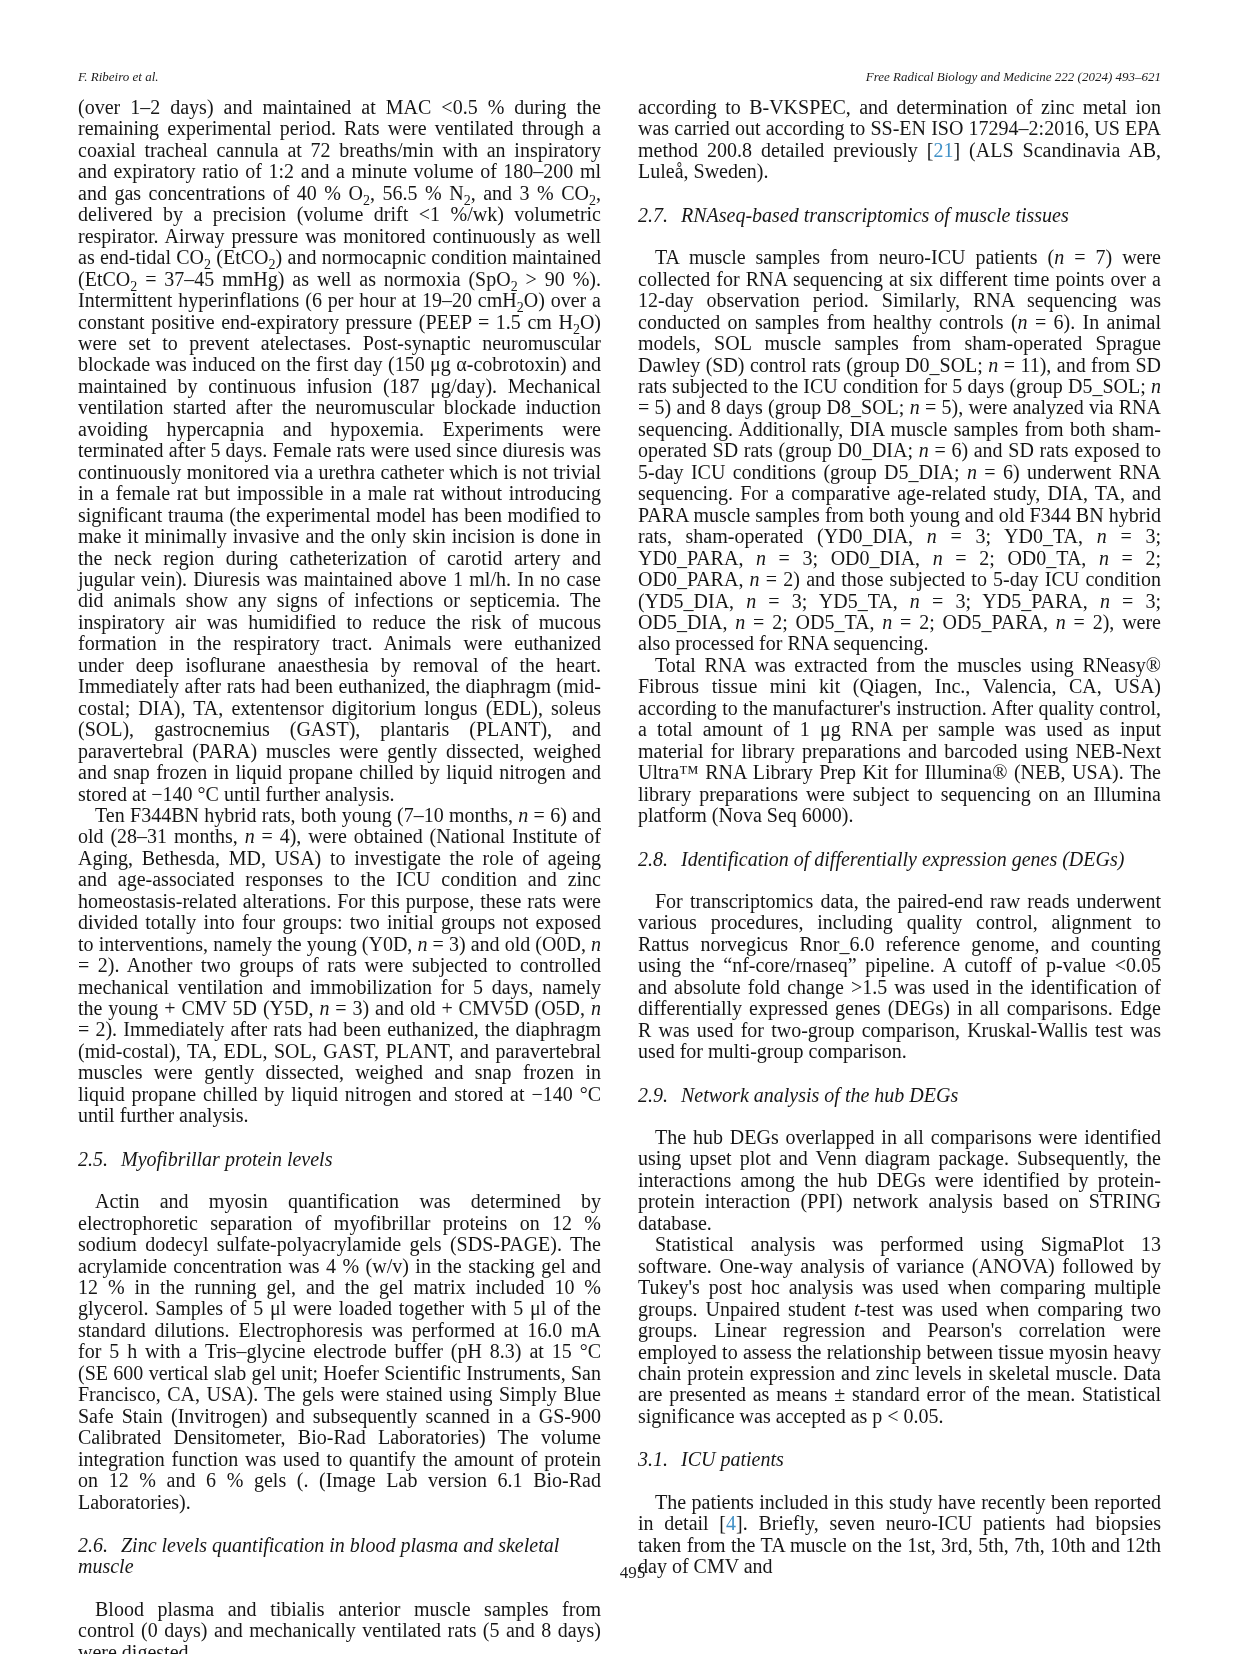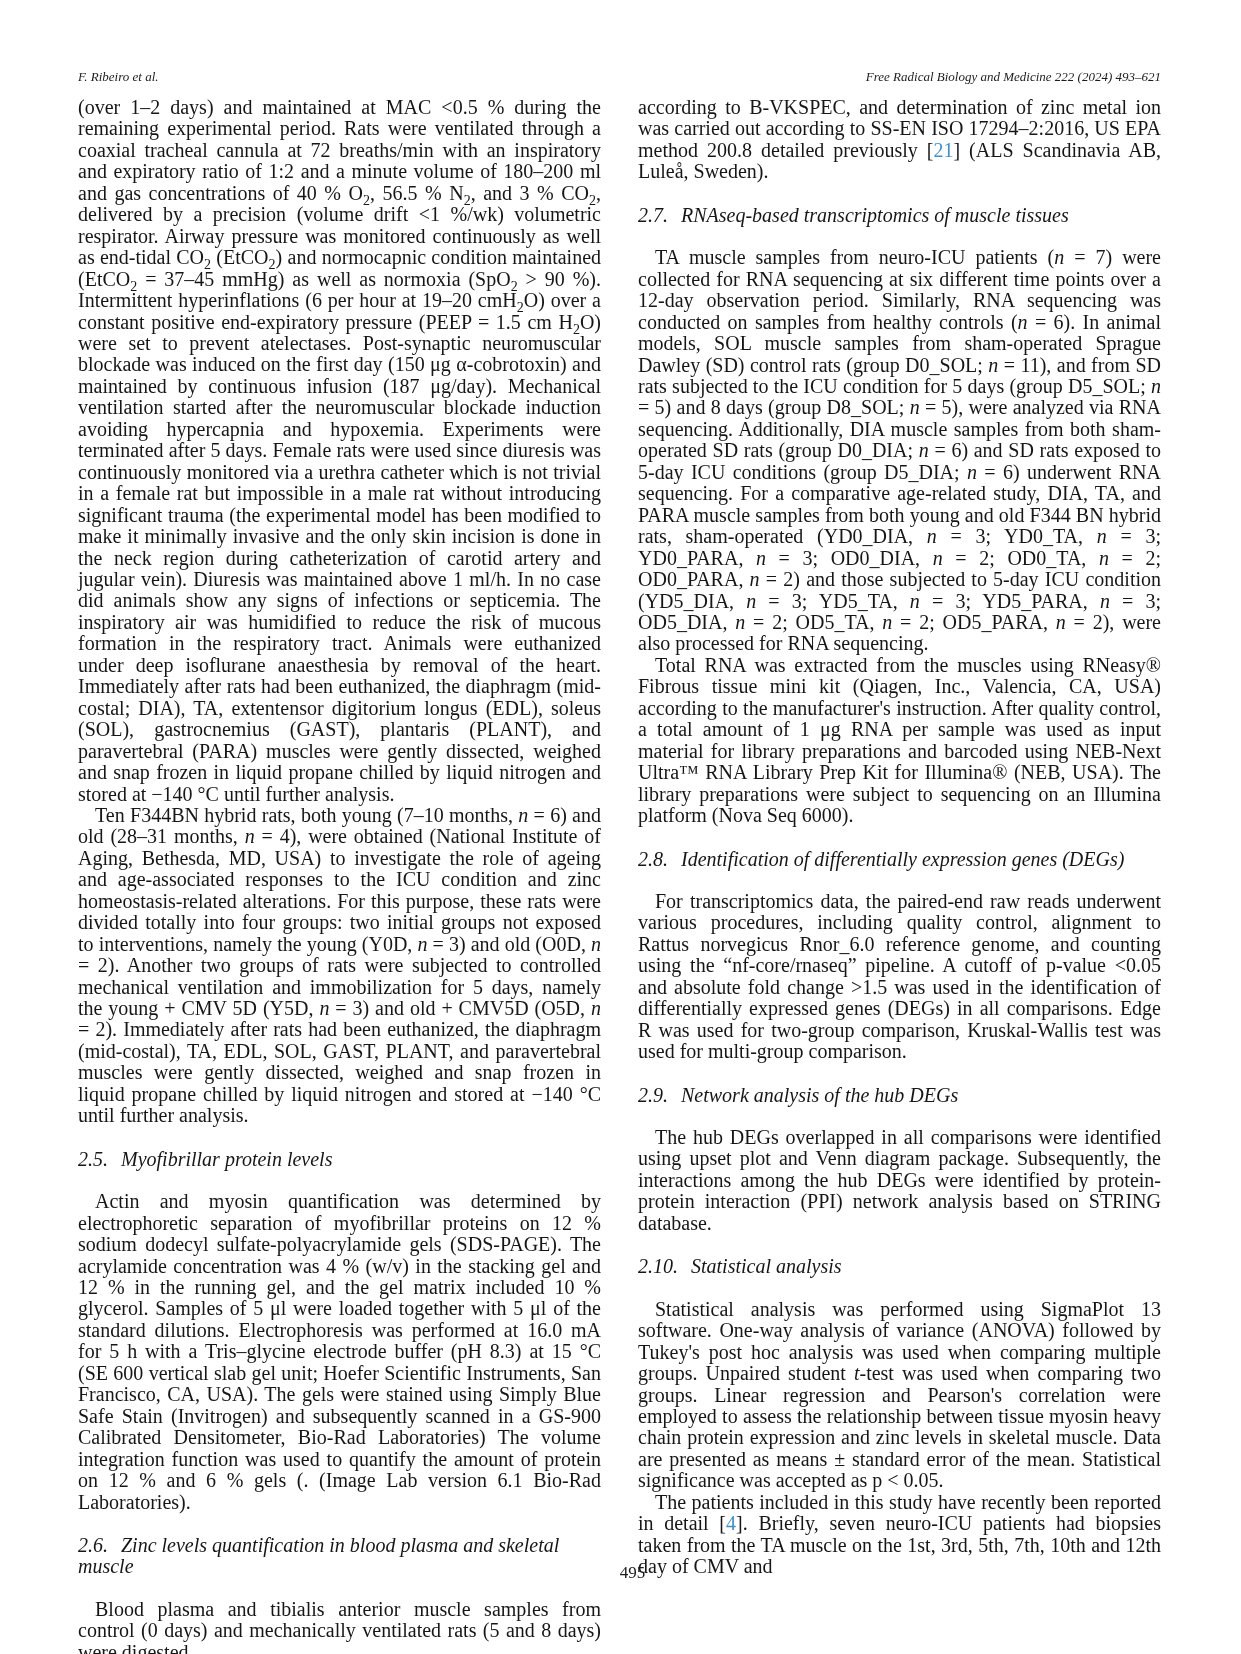--- a/index.html
+++ b/index.html
@@ -63,22 +63,22 @@
       </div>
     <div class="col" id="col-right">
         <p class="noindent">according to B-VKSPEC, and determination of zinc metal ion was carried out according to SS-EN ISO 17294–2:2016, US EPA method 200.8 detailed previously [<a class="cite">21</a>] (ALS Scandinavia AB, Luleå, Sweden).</p>
         <div class="sec-heading"><span class="sec-num">2.7.</span><span>RNAseq-based transcriptomics of muscle tissues</span></div>
         <p>TA muscle samples from neuro-ICU patients (<i>n</i> = 7) were collected for RNA sequencing at six different time points over a 12-day observation period. Similarly, RNA sequencing was conducted on samples from healthy controls (<i>n</i> = 6). In animal models, SOL muscle samples from sham-operated Sprague Dawley (SD) control rats (group D0_SOL; <i>n</i> = 11), and from SD rats subjected to the ICU condition for 5 days (group D5_SOL; <i>n</i> = 5) and 8 days (group D8_SOL; <i>n</i> = 5), were analyzed via RNA sequencing. Additionally, DIA muscle samples from both sham-operated SD rats (group D0_DIA; <i>n</i> = 6) and SD rats exposed to 5-day ICU conditions (group D5_DIA; <i>n</i> = 6) underwent RNA sequencing. For a comparative age-related study, DIA, TA, and PARA muscle samples from both young and old F344 BN hybrid rats, sham-operated (YD0_DIA, <i>n</i> = 3; YD0_TA, <i>n</i> = 3; YD0_PARA, <i>n</i> = 3; OD0_DIA, <i>n</i> = 2; OD0_TA, <i>n</i> = 2; OD0_PARA, <i>n</i> = 2) and those subjected to 5-day ICU condition (YD5_DIA, <i>n</i> = 3; YD5_TA, <i>n</i> = 3; YD5_PARA, <i>n</i> = 3; OD5_DIA, <i>n</i> = 2; OD5_TA, <i>n</i> = 2; OD5_PARA, <i>n</i> = 2), were also processed for RNA sequencing.</p>
         <p>Total RNA was extracted from the muscles using RNeasy® Fibrous tissue mini kit (Qiagen, Inc., Valencia, CA, USA) according to the manufacturer's instruction. After quality control, a total amount of 1 μg RNA per sample was used as input material for library preparations and barcoded using NEB-Next Ultra™ RNA Library Prep Kit for Illumina® (NEB, USA). The library preparations were subject to sequencing on an Illumina platform (Nova Seq 6000).</p>
         <div class="sec-heading"><span class="sec-num">2.8.</span><span>Identification of differentially expression genes (DEGs)</span></div>
         <p>For transcriptomics data, the paired-end raw reads underwent various procedures, including quality control, alignment to Rattus norvegicus Rnor_6.0 reference genome, and counting using the “nf-core/rnaseq” pipeline. A cutoff of p-value &lt;0.05 and absolute fold change &gt;1.5 was used in the identification of differentially expressed genes (DEGs) in all comparisons. Edge R was used for two-group comparison, Kruskal-Wallis test was used for multi-group comparison.</p>
         <div class="sec-heading"><span class="sec-num">2.9.</span><span>Network analysis of the hub DEGs</span></div>
         <p>The hub DEGs overlapped in all comparisons were identified using upset plot and Venn diagram package. Subsequently, the interactions among the hub DEGs were identified by protein-protein interaction (PPI) network analysis based on STRING database.</p>
-        <div class="sec-heading"><span class="sec-num">2.10.</span><span>Statistical analysis</span></div>
         <p>Statistical analysis was performed using SigmaPlot 13 software. One-way analysis of variance (ANOVA) followed by Tukey's post hoc analysis was used when comparing multiple groups. Unpaired student <i>t</i>-test was used when comparing two groups. Linear regression and Pearson's correlation were employed to assess the relationship between tissue myosin heavy chain protein expression and zinc levels in skeletal muscle. Data are presented as means ± standard error of the mean. Statistical significance was accepted as p &lt; 0.05.</p>
+        <div class="sec-heading"><span class="sec-num">3.1.</span><span>ICU patients</span></div>
         <p>The patients included in this study have recently been reported in detail [<a class="cite">4</a>]. Briefly, seven neuro-ICU patients had biopsies taken from the TA muscle on the 1st, 3rd, 5th, 7th, 10th and 12th day of CMV and</p>
       </div>
   </main>
 
   <footer class="page-footer">
     <span>495</span>
   </footer>
 
 </div>
 

